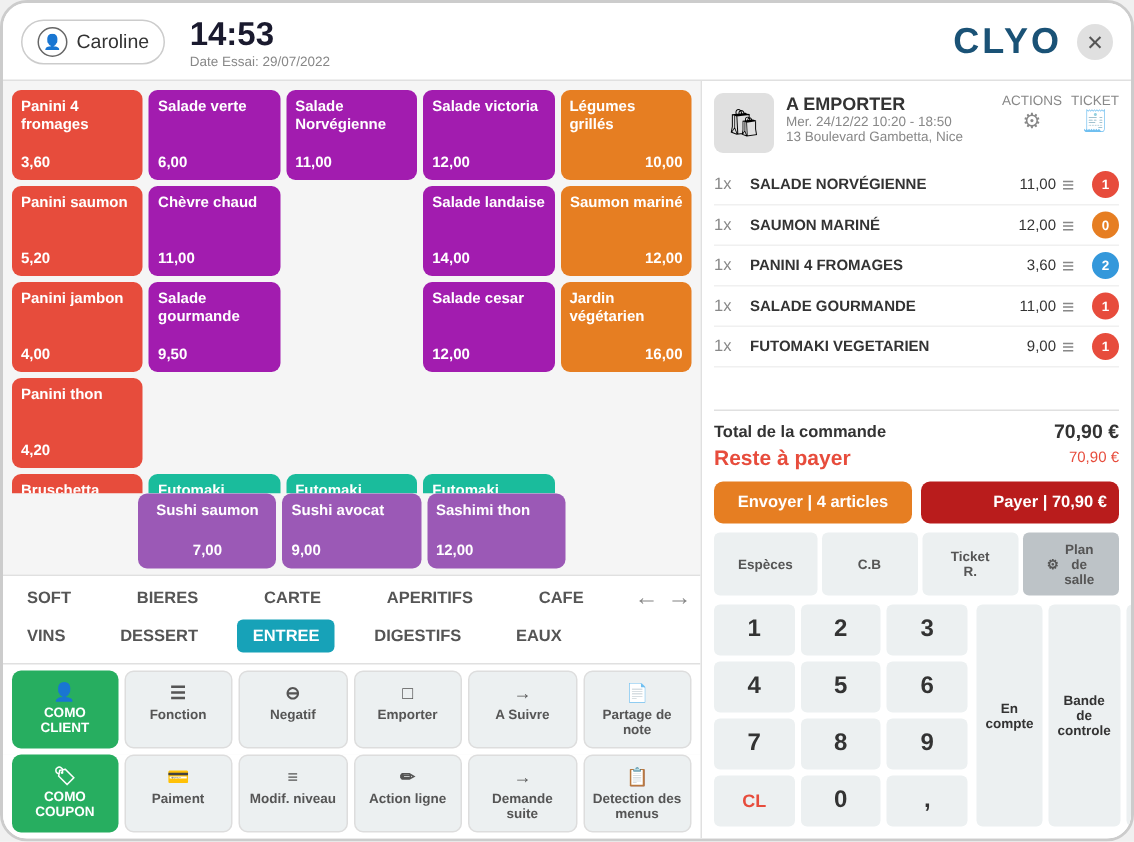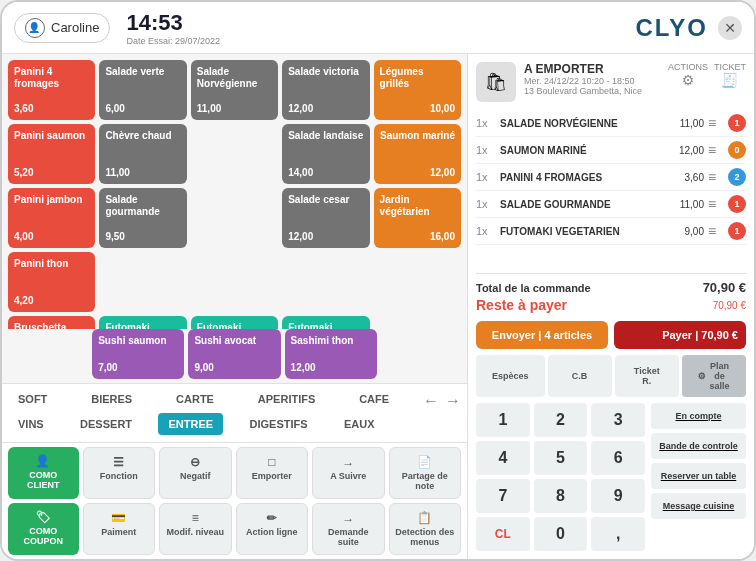--- a/index.html
+++ b/index.html
@@ -124,21 +124,21 @@
       font-weight: bold;
       color: #fff;
       line-height: 1.2;
     }
     .menu-item .item-price {
       font-size: 10px;
       color: #fff;
       font-weight: bold;
     }
     .red { background: #e74c3c; }
-    .blue { background: #737373; }
+    .blue { background: #a21caf; }
     .teal { background: #1abc9c; }
     .orange { background: #e67e22; align-items: flex-end; }
     .purple { background: #9b59b6; }
     
     .category-tabs {
       padding: 4px 6px;
       background: #fff;
       border-top: 1px solid #e0e0e0;
     }
     .tabs-row {
@@ -401,24 +401,22 @@
       font-size: 16px;
       font-weight: bold;
       color: #333;
       cursor: pointer;
       text-align: center;
     }
     .num-btn.red-text { color: #e74c3c; }
     .num-btn.cl-btn { font-size: 12px; }
     .side-btns {
       display: flex;
-      flex-direction: column;
       gap: 4px;
       width: 95px;
-      text-decoration: underline;
     }
     .side-btn {
       padding: 8px 6px;
       background: #ecf0f1;
       border: none;
       border-radius: 4px;
       font-size: 9px;
       font-weight: bold;
       color: #333;
       cursor: pointer;
@@ -529,21 +527,21 @@
         </div>
         <div class="menu-item teal">
           <span class="item-name">Futomaki saumon</span>
 
         </div>
         <div class="menu-item" style="background:transparent;"></div>
       </div>
 
       <div style="display:flex;gap:4px;padding:0 6px 4px;background:#f5f5f5;">
         <div style="flex:1;"></div>
-        <div class="menu-item purple" style="flex:1;min-height:50px;">
+        <div class="menu-item purple" style="flex:1;min-height:50px;align-items:center;">
           <span class="item-name">Sushi saumon</span>
           <span class="item-price">7,00</span>
         </div>
         <div class="menu-item purple" style="flex:1;min-height:50px;">
           <span class="item-name">Sushi avocat</span>
           <span class="item-price">9,00</span>
         </div>
         <div class="menu-item purple" style="flex:1;min-height:50px;">
           <span class="item-name">Sashimi thon</span>
           <span class="item-price">12,00</span>

